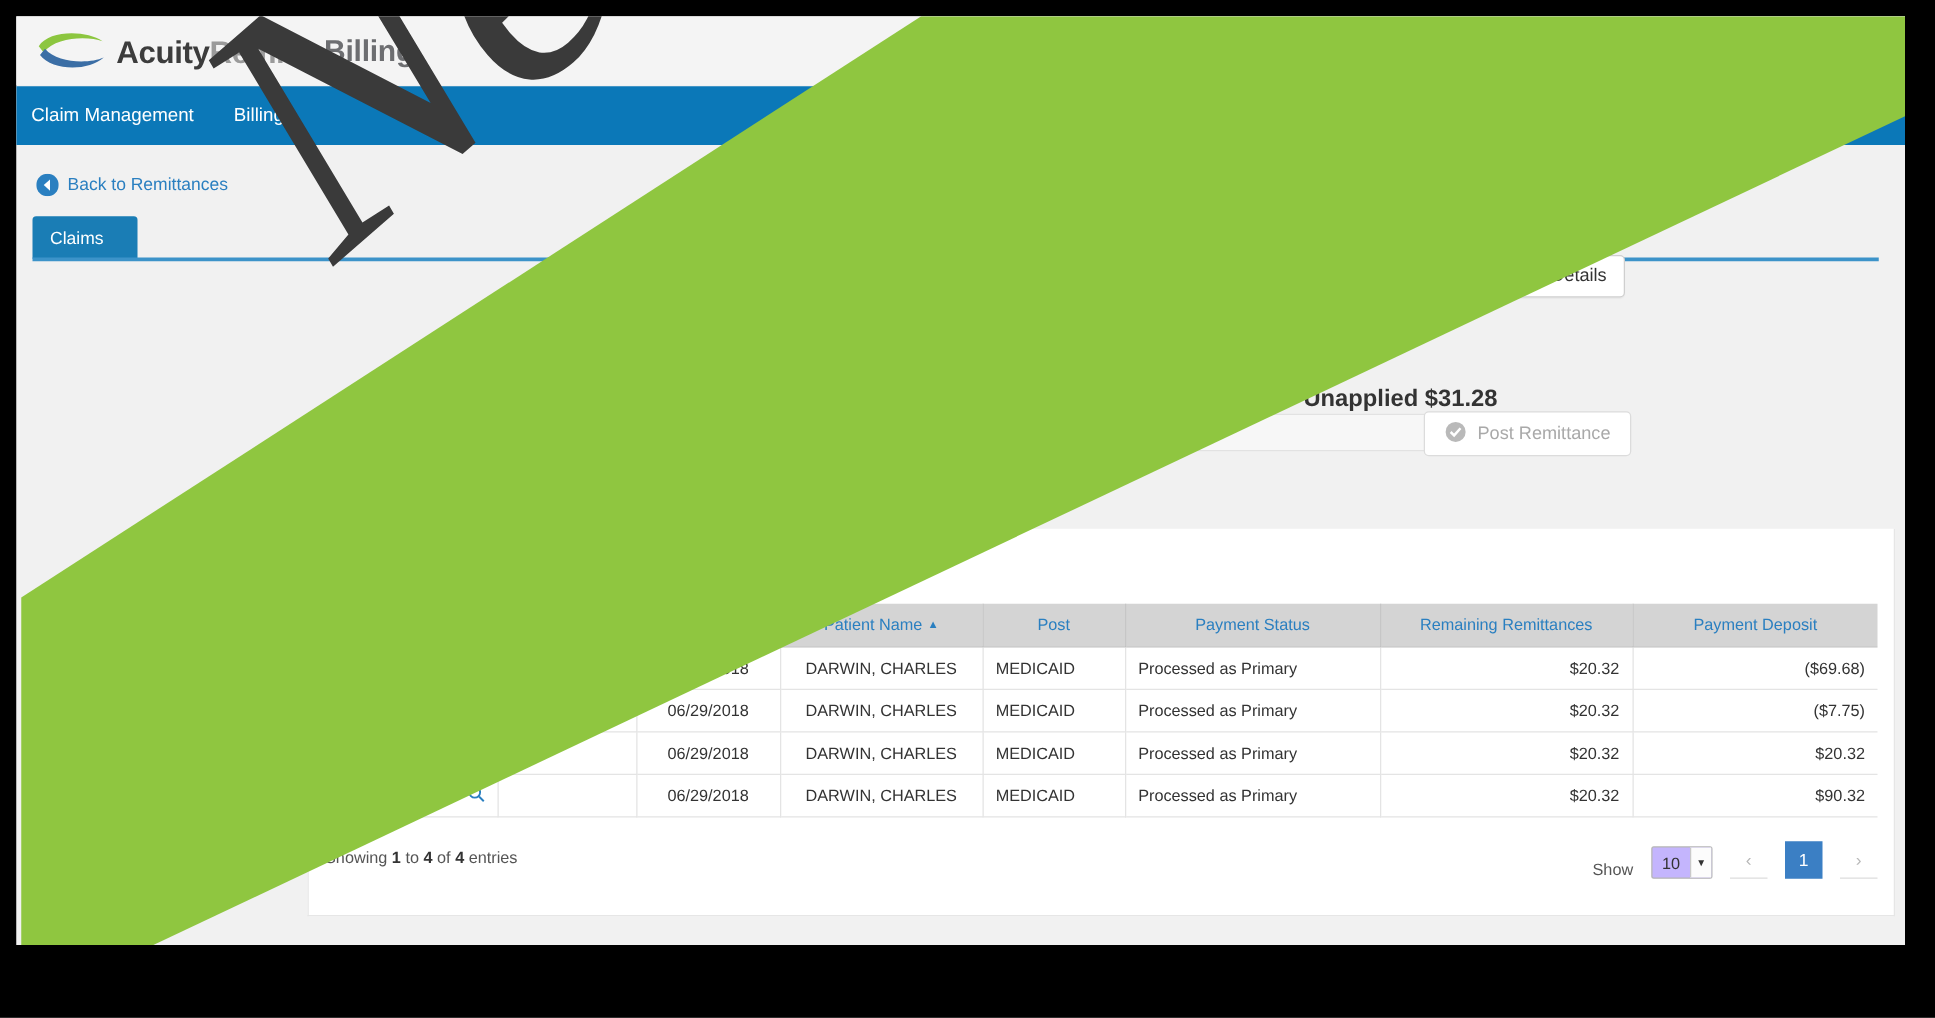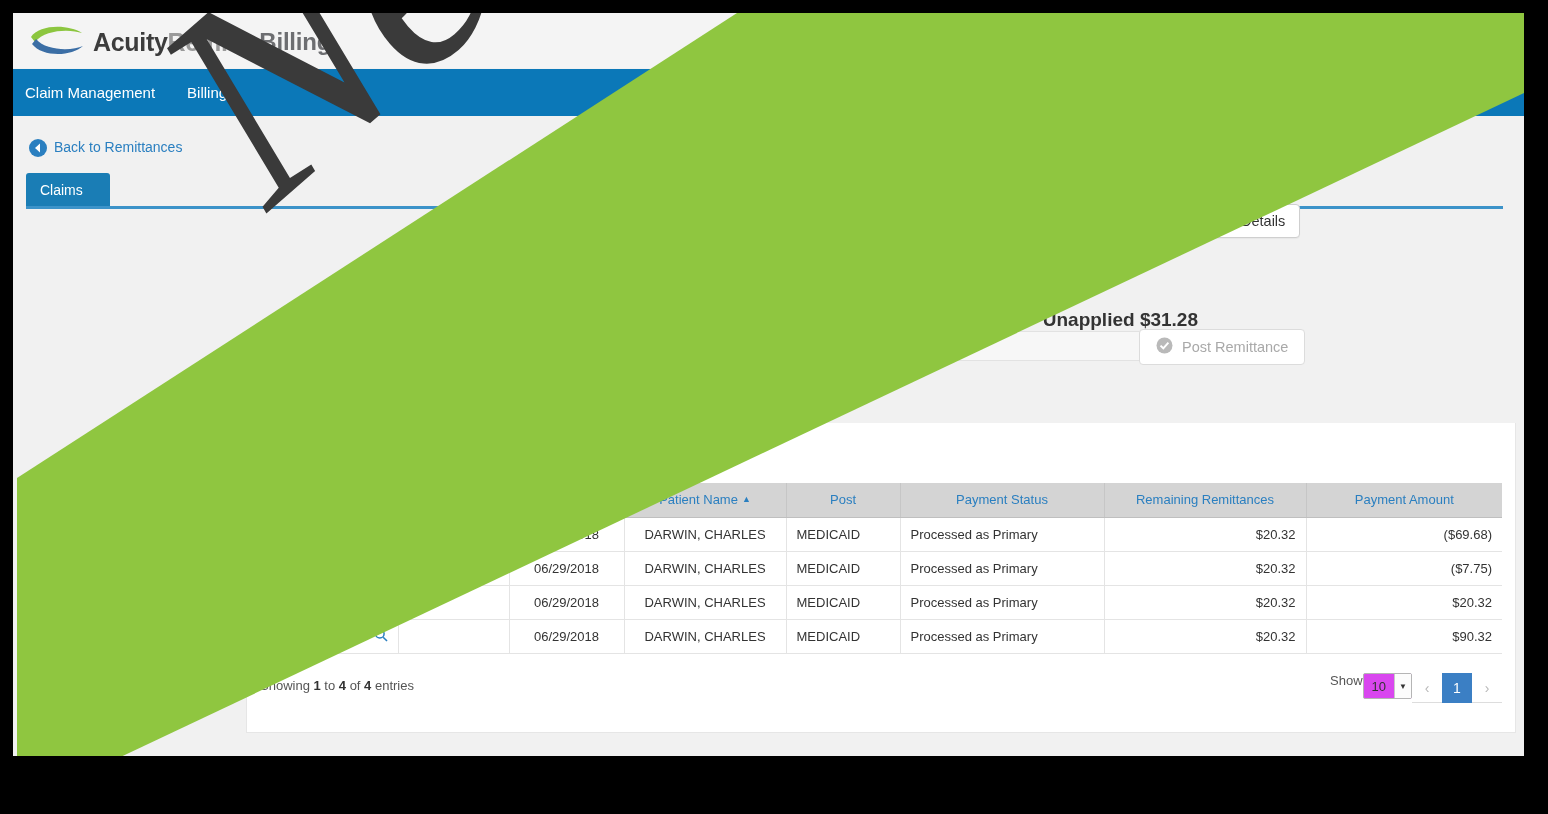--- a/index.html
+++ b/index.html
@@ -244,26 +244,26 @@
   .t-right  { text-align: right; }
   .sort-caret { font-size: 9px; color: #2a7fc0; margin-left: 4px; vertical-align: 2px; }
 
   
   .tfoot {
     position: absolute; left: 247px; top: 660px;
     width: 1242px; height: 30px;
   }
   .showing { position: absolute; left: 0; top: 5px; font-size: 13px; color: #555555; }
   .showing b { font-weight: bold; color: #333; }
-  .pager { position: absolute; right: 0; top: 0; display: flex; align-items: flex-start; gap: 0; }
+  .pager { position: absolute; right: 0; top: 0; display: flex; align-items: flex-end; gap: 14px; }
   .pager .lbl { font-size: 13px; color: #555555; }
   .pg-select {
     display: flex; align-items: stretch;
     height: 26px; border: 1px solid #b5b5b5; border-radius: 2px;
-    background: #d946ef; cursor: pointer;
+    background: #c4b5fd; cursor: pointer;
   }
   .pg-select .val { padding: 0 8px; font-size: 13px; color: #333; display: flex; align-items: center; }
   .pg-select .arw {
     width: 17px; border-left: 1px solid #c9c9c9; background: #fcfcfc;
     display: flex; align-items: center; justify-content: center;
     font-size: 8px; color: #333;
   }
   .pg-btn {
     min-width: 30px; height: 30px;
     display: flex; align-items: center; justify-content: center;
@@ -427,21 +427,21 @@
       </colgroup>
       <thead>
         <tr>
           <th><span>Claim Number</span></th>
           <th><span>Order Number</span></th>
           <th><span>Service Date</span></th>
           <th><span>Patient Name</span><span class="sort-caret">▲</span></th>
           <th><span>Post</span></th>
           <th><span>Payment Status</span></th>
           <th><span>Remaining Remittances</span></th>
-          <th><span>Payment Amount</span></th>
+          <th><span>Payment Deposit</span></th>
         </tr>
       </thead>
       <tbody id="tbody">
           <tr>
             <td>
               <span class="claim-cell">
                 <span class="claim-link">8215</span>
                 <span><svg width="14" height="14" viewBox="0 0 14 14">
                     <circle cx="5.8" cy="5.8" r="4.3" fill="none" stroke="#2a7fc0" stroke-width="1.5"></circle>
                     <path d="M9.2 9.2 L13 13" stroke="#2a7fc0" stroke-width="1.6"></path>

